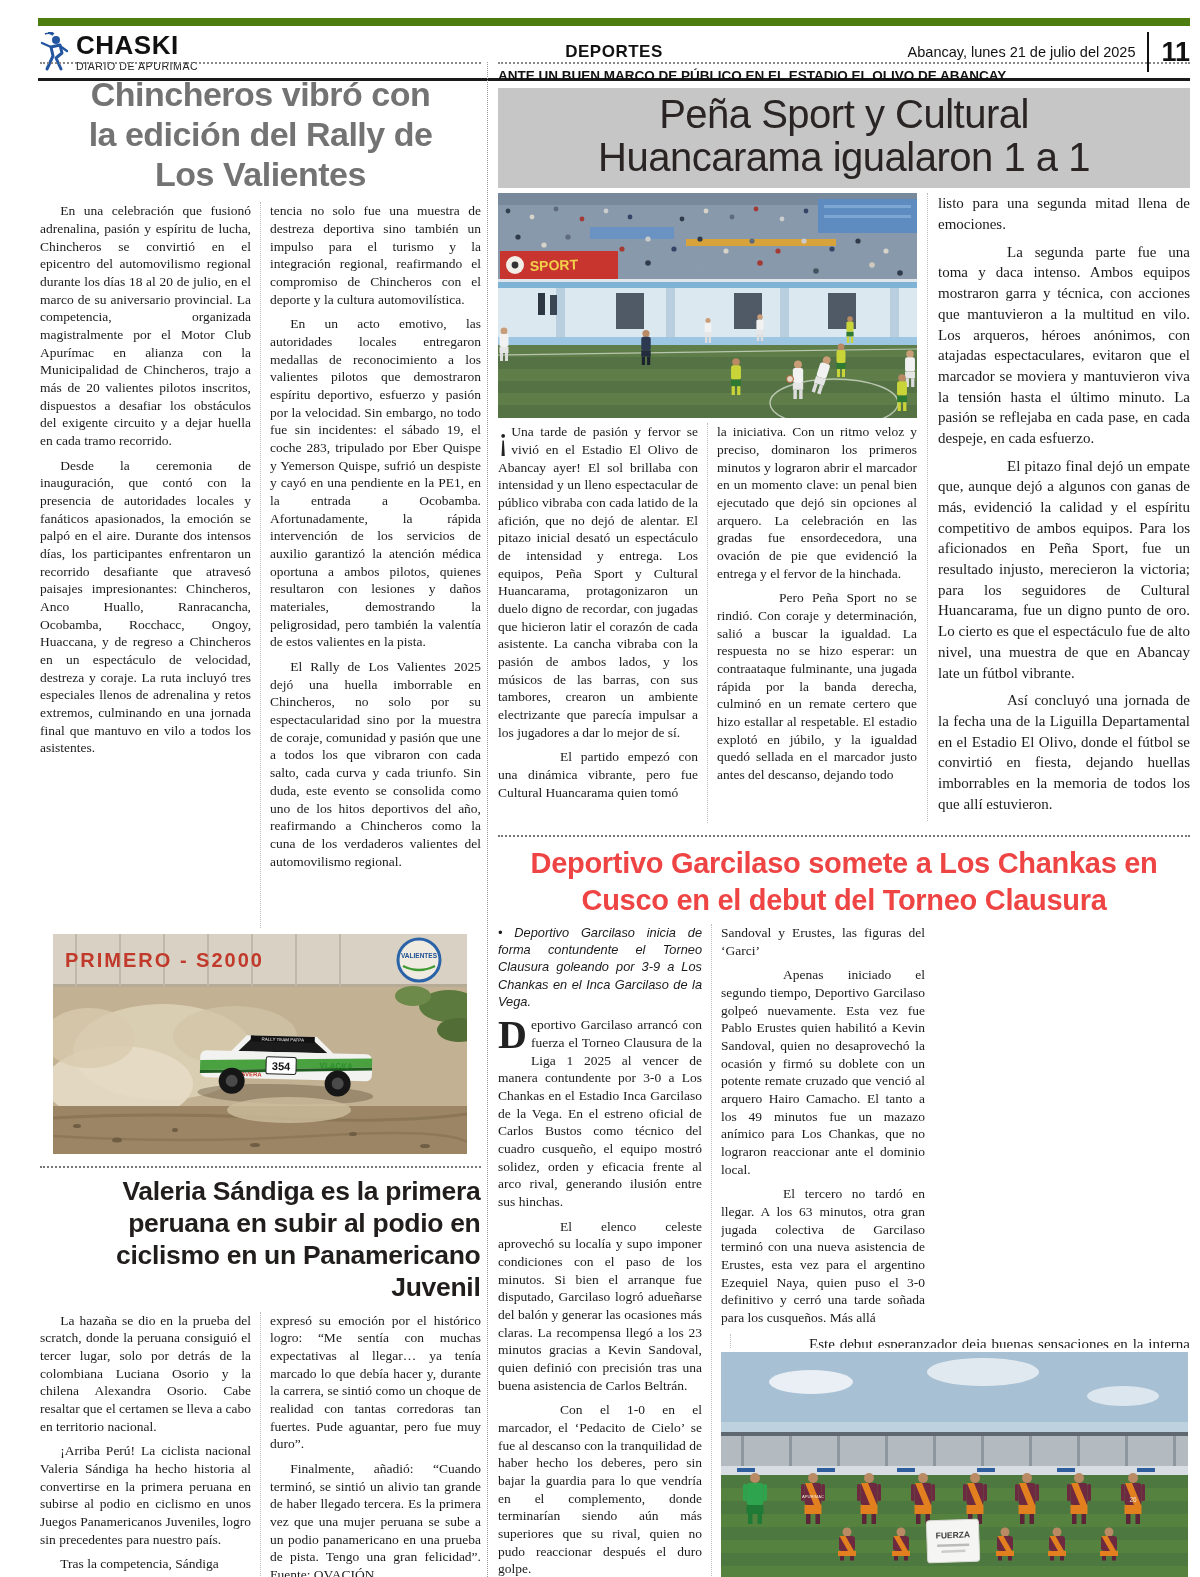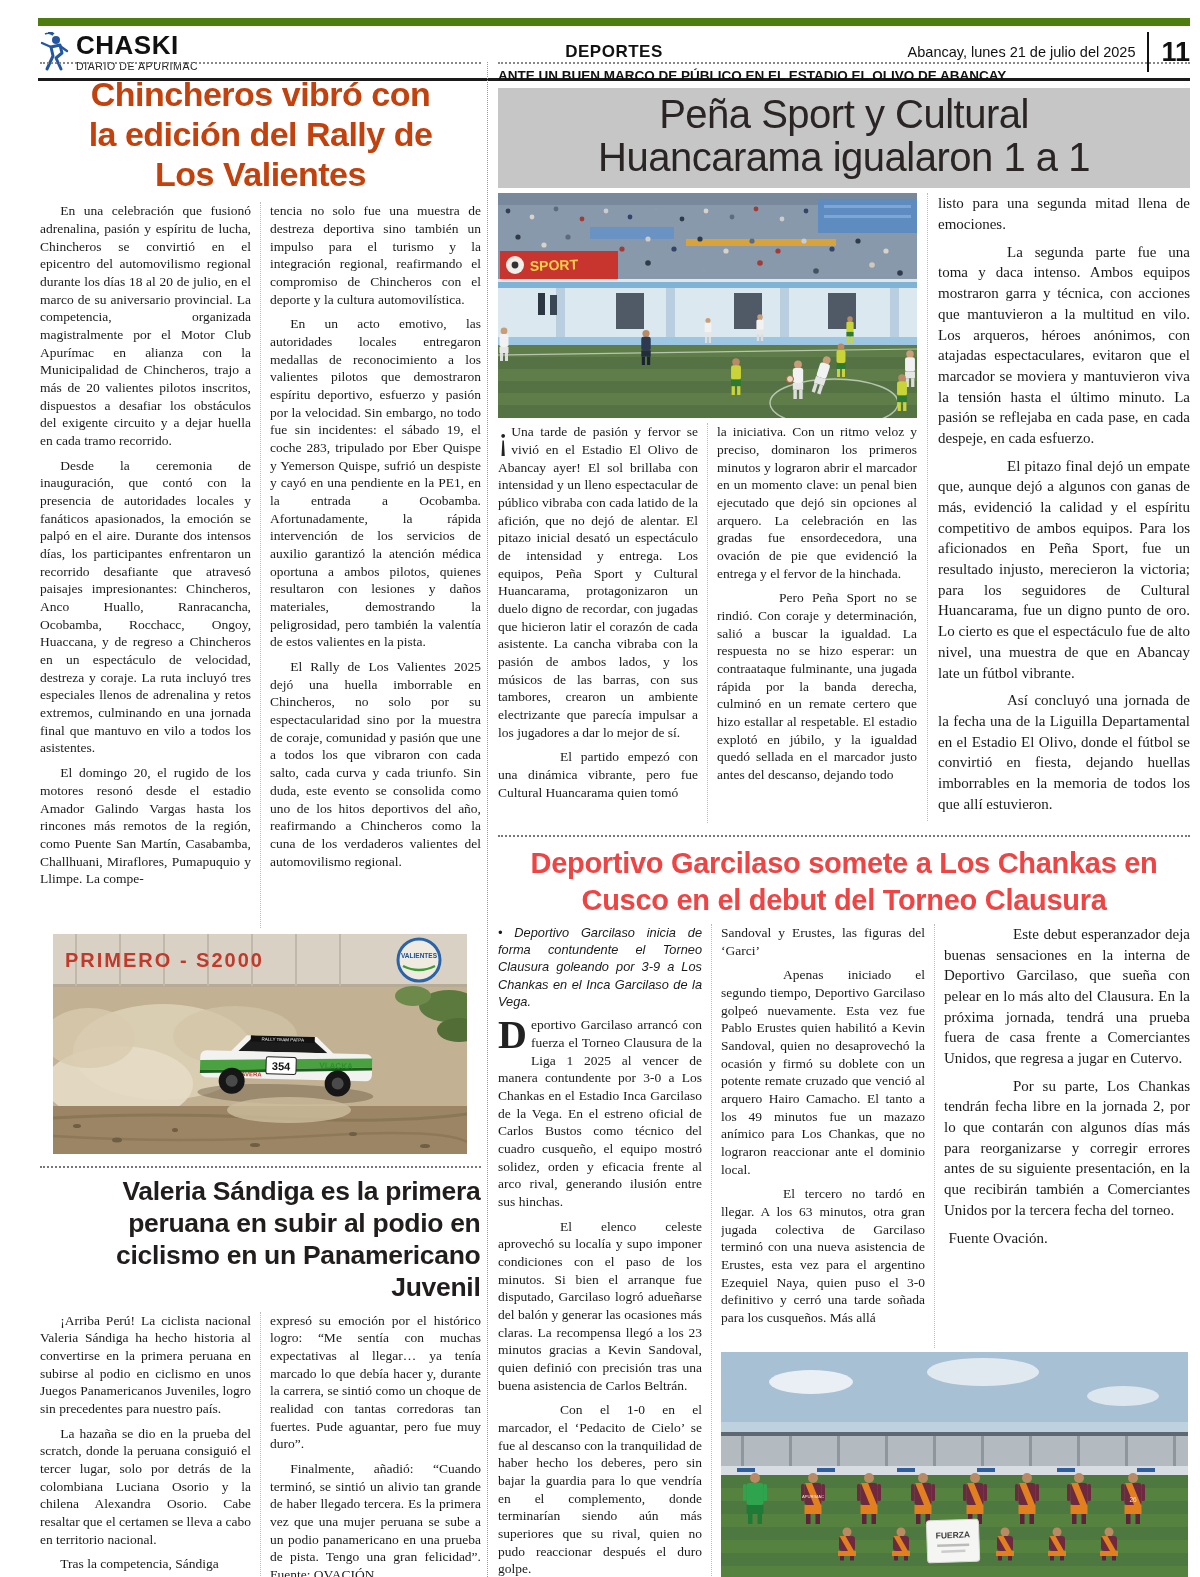--- a/index.html
+++ b/index.html
@@ -18,21 +18,21 @@
   .hdr-right{margin-left:auto;display:flex;align-items:center;height:40px;}
   .date{font-family:"Liberation Sans",sans-serif;font-size:14.5px;color:#111;}
   .pgnum{font-family:"Liberation Sans",sans-serif;font-weight:bold;font-size:27px;color:#111;
        border-left:2px solid #111;margin-left:12px;padding-left:12px;height:40px;display:flex;align-items:center;}
   
   .vdiv{position:absolute;left:487px;top:62px;bottom:0;border-left:1px dotted #999;}
   .lreg{position:absolute;left:40px;top:62px;width:441px;height:1515px;border-top:2px dotted #888;overflow:hidden;}
   .rreg{position:absolute;left:498px;top:62px;width:692px;height:1515px;border-top:2px dotted #888;overflow:hidden;}
   
   .h-rally{font-family:"Liberation Sans",sans-serif;font-weight:bold;font-size:34px;line-height:1.18;
-       text-align:center;color:#c2410c;max-width:362px;margin:10px auto 8px auto;letter-spacing:-.5px;}
+       text-align:center;color:#737373;max-width:362px;margin:10px auto 8px auto;letter-spacing:-.5px;}
   .h-val{font-family:"Liberation Sans",sans-serif;font-weight:bold;font-size:26.5px;line-height:1.2;
        text-align:right;color:#221d1d;max-width:440px;margin:8px auto 8px auto;letter-spacing:-.3px;}
   .kicker{font-family:"Liberation Sans",sans-serif;font-weight:bold;font-size:13.5px;color:#111;margin:4px 0 5px 0;}
   .graybox{background:#c6c6c6;padding:5px 8px 9px 8px;}
   .h-pena{font-family:"Liberation Sans",sans-serif;font-weight:normal;font-size:40px;line-height:1.08;
        text-align:center;color:#2a2424;max-width:580px;margin:0 auto;letter-spacing:-.5px;}
   .h-garci{font-family:"Liberation Sans",sans-serif;font-weight:bold;font-size:29px;line-height:1.25;
        text-align:center;color:#ef4444;max-width:640px;margin:8px auto 6px auto;letter-spacing:-.3px;}
   
   .bt{font-size:13.5px;line-height:1.31;text-align:justify;}
@@ -54,21 +54,21 @@
   .pena-left{width:419px;flex:none;}
   .pena-cols{display:flex;height:400px;overflow:hidden;margin-top:5px;}
   .pena-cols .col{flex:1;overflow:hidden;}
   .pena-cols .col + .col{border-left:1px dotted #bbb;margin-left:9px;padding-left:9px;}
   .pena-col3{flex:1;margin-left:10px;padding-left:10px;border-left:1px dotted #bbb;height:628px;overflow:hidden;}
   .wide{font-size:15px;line-height:1.38;}
   
   .g-body{display:flex;margin-top:2px;height:660px;overflow:hidden;}
   .g-col1{width:204px;flex:none;overflow:hidden;}
   .g-right{flex:1;margin-left:9px;padding-left:9px;border-left:1px dotted #bbb;}
-  .g-cols{display:flex;height:424px;overflow:hidden;}
+  .g-cols{display:flex;height:424px;overflow:hidden;flex-direction:column;}
   .g-col2{width:204px;flex:none;overflow:hidden;}
   .g-col3{flex:1;margin-left:9px;padding-left:9px;border-left:1px dotted #bbb;overflow:hidden;}
   .g-photo{margin-top:4px;}
   .dotrule{border-top:2px dotted #777;height:0;margin:12px 0 0 0;}
   .photo{display:block;}
   svg text{font-family:"Liberation Sans",sans-serif;}
 </style>
 </head>
 <body>
 
@@ -97,21 +97,20 @@
   <div class="vdiv"></div>
 
   <div class="lreg">
 
     <h1 class="h-rally">Chincheros vibró con la edición del Rally de Los Valientes</h1>
 
     <div class="twocol bt rallycols">
       <div class="col">
         <p>En una celebración que fusionó adrenalina, pasión y espíritu de lucha, Chincheros se convirtió en el epicentro del automovilismo regional durante los días 18 al 20 de julio, en el marco de su aniversario provincial. La competencia, organizada magistralmente por el Motor Club Apurímac en alianza con la Municipalidad de Chincheros, trajo a más de 20 valientes pilotos inscritos, dispuestos a desafiar los obstáculos del exigente circuito y a dejar huella en cada tramo recorrido.</p>
         <p>Desde la ceremonia de inauguración, que contó con la presencia de autoridades locales y fanáticos apasionados, la emoción se palpó en el aire. Durante dos intensos días, los participantes enfrentaron un recorrido desafiante que atravesó paisajes impresionantes: Chincheros, Anco Huallo, Ranracancha, Ocobamba, Rocchacc, Ongoy, Huaccana, y de regreso a Chincheros en un espectáculo de velocidad, destreza y coraje. La ruta incluyó tres especiales llenos de adrenalina y retos extremos, culminando en una jornada final que mantuvo en vilo a todos los asistentes.</p>
-        <p>El domingo 20, el rugido de los motores resonó desde el estadio Amador Galindo Vargas hasta los rincones más remotos de la región, como Puente San Martín, Casabamba, Challhuani, Miraflores, Pumapuquio y Llimpe. La compe-</p>
       </div>
       <div class="col">
         <p class="cont">tencia no solo fue una muestra de destreza deportiva sino también un impulso para el turismo y la integración regional, reafirmando el compromiso de Chincheros con el deporte y la cultura automovilística.</p>
         <p>En un acto emotivo, las autoridades locales entregaron medallas de reconocimiento a los valientes pilotos que demostraron espíritu deportivo, esfuerzo y pasión por la velocidad. Sin embargo, no todo fue sin incidentes: el sábado 19, el coche 283, tripulado por Eber Quispe y Yemerson Quispe, sufrió un despiste y cayó en una pendiente en la PE1, en la entrada a Ocobamba. Afortunadamente, la rápida intervención de los servicios de auxilio garantizó la atención médica oportuna a ambos pilotos, quienes resultaron con lesiones y daños materiales, demostrando la peligrosidad, pero también la valentía de estos valientes en la pista.</p>
         <p>El Rally de Los Valientes 2025 dejó una huella imborrable en Chincheros, no solo por su espectacularidad sino por la muestra de coraje, comunidad y pasión que une a todos los que vibraron con cada salto, cada curva y cada triunfo. Sin duda, este evento se consolida como uno de los hitos deportivos del año, reafirmando a Chincheros como la cuna de los verdaderos valientes del automovilismo regional.</p>
       </div>
     </div>
 
     <svg class="photo" width="414" height="220" viewBox="0 0 414 220" style="margin:6px 0 0 13px" role="img">
       <rect width="414" height="220" fill="#c3b193"></rect>
@@ -172,22 +171,22 @@
         <ellipse cx="236" cy="176" rx="62" ry="13" fill="#cdbd9e" opacity="0.8"></ellipse>
       </g>
     </svg>
 
     <div class="dotrule"></div>
 
     <h2 class="h-val">Valeria Sándiga es la primera peruana en subir al podio en ciclismo en un Panamericano Juvenil</h2>
 
     <div class="twocol bt valcols">
       <div class="col">
+        <p>La hazaña se dio en la prueba del scratch, donde la peruana consiguió el tercer lugar, solo por detrás de la colombiana Luciana Osorio y la chilena Alexandra Osorio. Cabe resaltar que el certamen se lleva a cabo en territorio nacional.</p>
         <p>¡Arriba Perú! La ciclista nacional Valeria Sándiga ha hecho historia al convertirse en la primera peruana en subirse al podio en ciclismo en unos Juegos Panamericanos Juveniles, logro sin precedentes para nuestro país.</p>
-        <p>La hazaña se dio en la prueba del scratch, donde la peruana consiguió el tercer lugar, solo por detrás de la colombiana Luciana Osorio y la chilena Alexandra Osorio. Cabe resaltar que el certamen se lleva a cabo en territorio nacional.</p>
         <p>Tras la competencia, Sándiga</p>
       </div>
       <div class="col">
         <p class="cont">expresó su emoción por el histórico logro: “Me sentía con muchas expectativas al llegar… ya tenía marcado lo que debía hacer y, durante la carrera, se sintió como un choque de realidad con tantas corredoras tan fuertes. Pude aguantar, pero fue muy duro”.</p>
         <p>Finalmente, añadió: “Cuando terminó, se sintió un alivio tan grande de haber llegado tercera. Es la primera vez que una mujer peruana se sube a un podio panamericano en una prueba de pista. Tengo una gran felicidad”. Fuente: OVACIÓN</p>
       </div>
     </div>
   </div>
 
   <div class="rreg">

